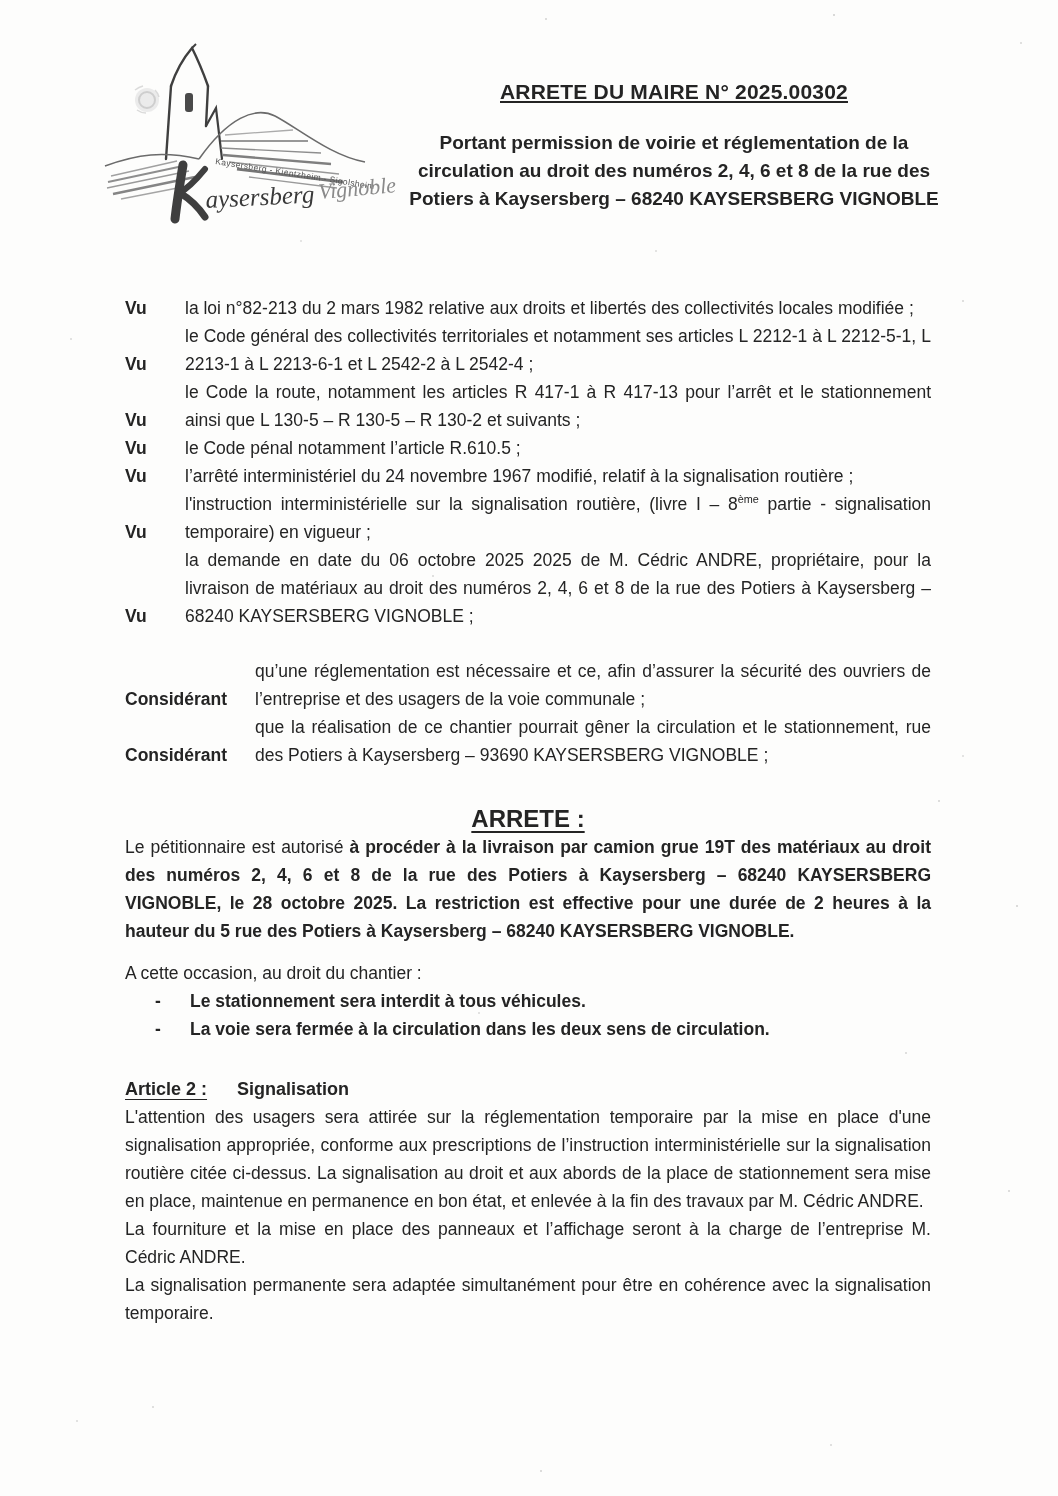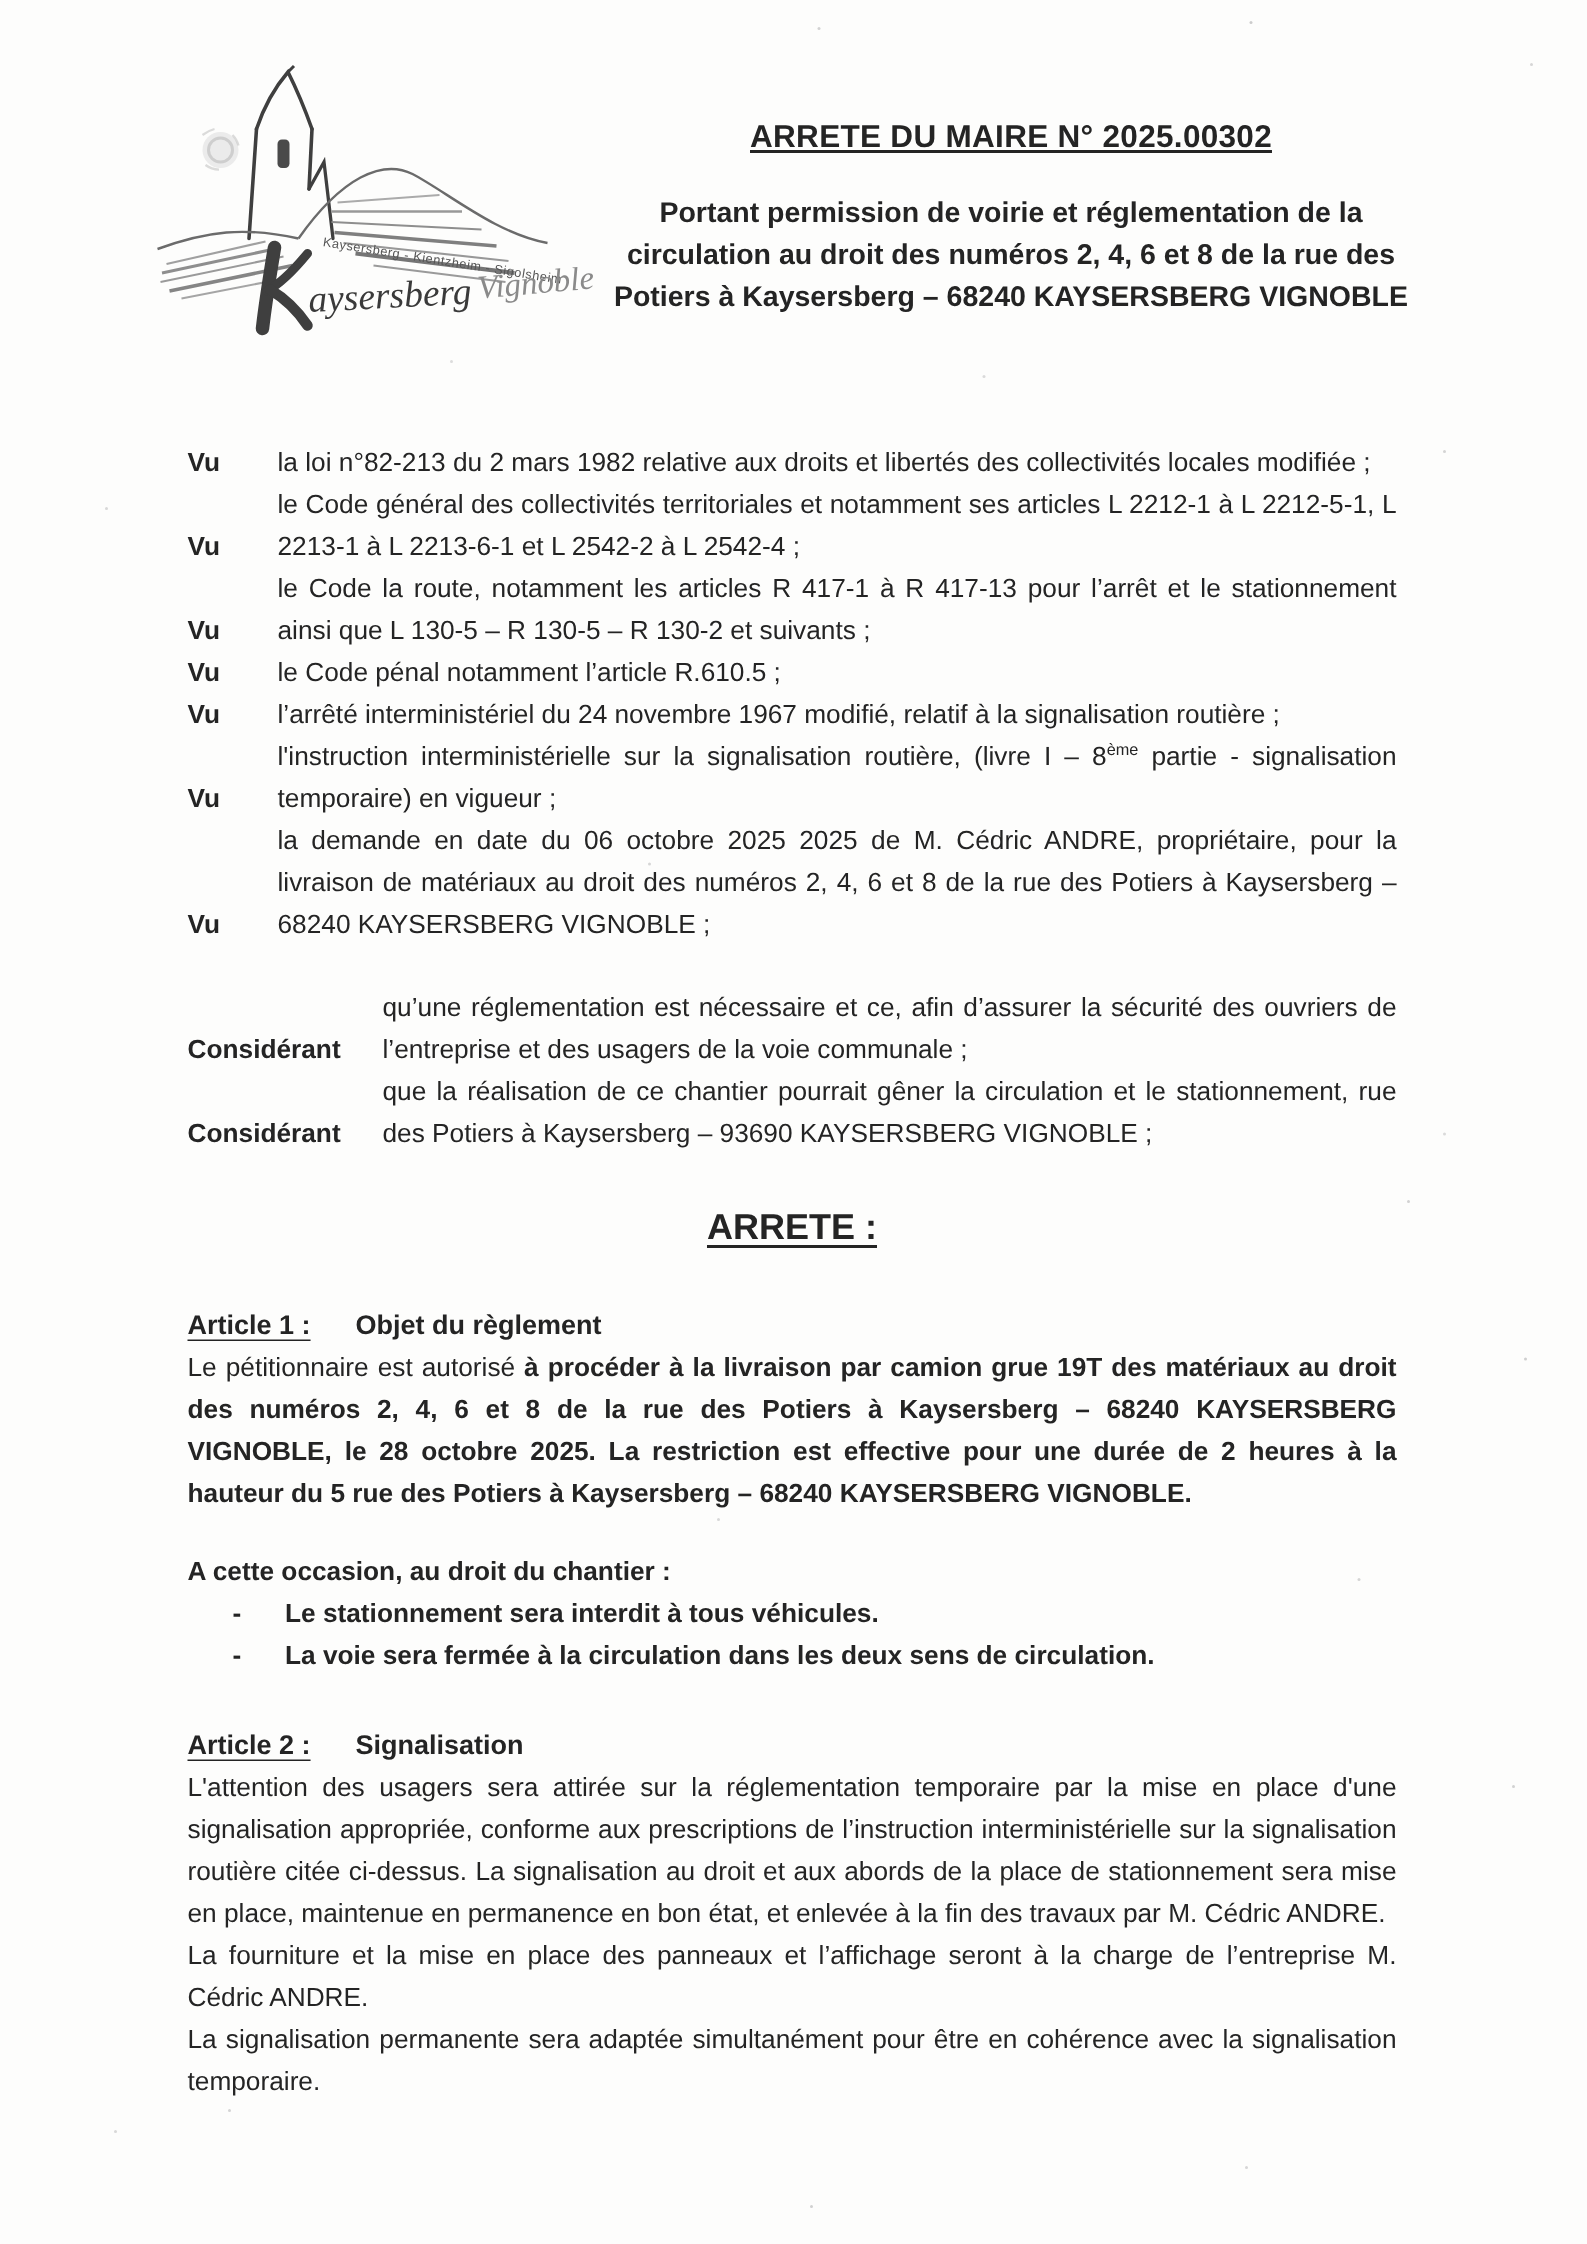--- a/index.html
+++ b/index.html
@@ -37,21 +37,21 @@
   .vu-label{flex:none;width:60px;font-weight:bold;}
   .row-text{flex:1;text-align:justify;}
   .cons-list{margin-top:27px;}
   .cons-label{flex:none;width:130px;font-weight:bold;}
   .arrete-heading{margin-top:36px;text-align:center;font-weight:bold;font-size:24px;}
   .arrete-heading span{text-decoration:underline;text-underline-offset:4px;}
   .art-head{margin-top:36px;font-weight:bold;font-size:18px;}
   .art-label{text-decoration:underline;text-underline-offset:4px;margin-right:30px;}
   .para{text-align:justify;margin:0;}
   .b{font-weight:bold;}
-  .occasion{margin-top:24px;font-weight:bold;}
+  .occasion{margin-top:14px;font-weight:normal;}
   .bullets{padding-left:30px;}
   .bullet-row{display:flex;font-weight:bold;}
   .dash{flex:none;width:35px;}
   .art2-paras p{margin:0;}
   sup{font-size:.62em;line-height:0;}
 </style>
 </head>
 <body>
 
 <div class="page">
@@ -148,23 +148,20 @@
       <div class="row">
         <span class="cons-label">Considérant</span>
         <span class="row-text">que la réalisation de ce chantier pourrait gêner la circulation et le stationnement, rue des Potiers à Kaysersberg – 93690 KAYSERSBERG VIGNOBLE ;</span>
       </div>
     </div>
 
     <div class="arrete-heading">
       <span>ARRETE :</span>
     </div>
 
-    <div class="art-head">
-      <span class="art-label">Article 1 :</span><span>Objet du règlement</span>
-    </div>
     <p class="para"><span>Le pétitionnaire est autorisé </span><span class="b">à procéder à la livraison par camion grue 19T des matériaux au droit des numéros 2, 4, 6 et 8 de la rue des Potiers à Kaysersberg – 68240 KAYSERSBERG VIGNOBLE, le 28 octobre 2025. La restriction est effective pour une durée de 2 heures à la hauteur du 5 rue des Potiers à Kaysersberg – 68240 KAYSERSBERG VIGNOBLE.</span></p>
 
     <div class="occasion">A cette occasion, au droit du chantier :</div>
     <div class="bullets">
       <div class="bullet-row">
         <span class="dash">-</span>
         <span>Le stationnement sera interdit à tous véhicules.</span>
       </div>
       <div class="bullet-row">
         <span class="dash">-</span>

